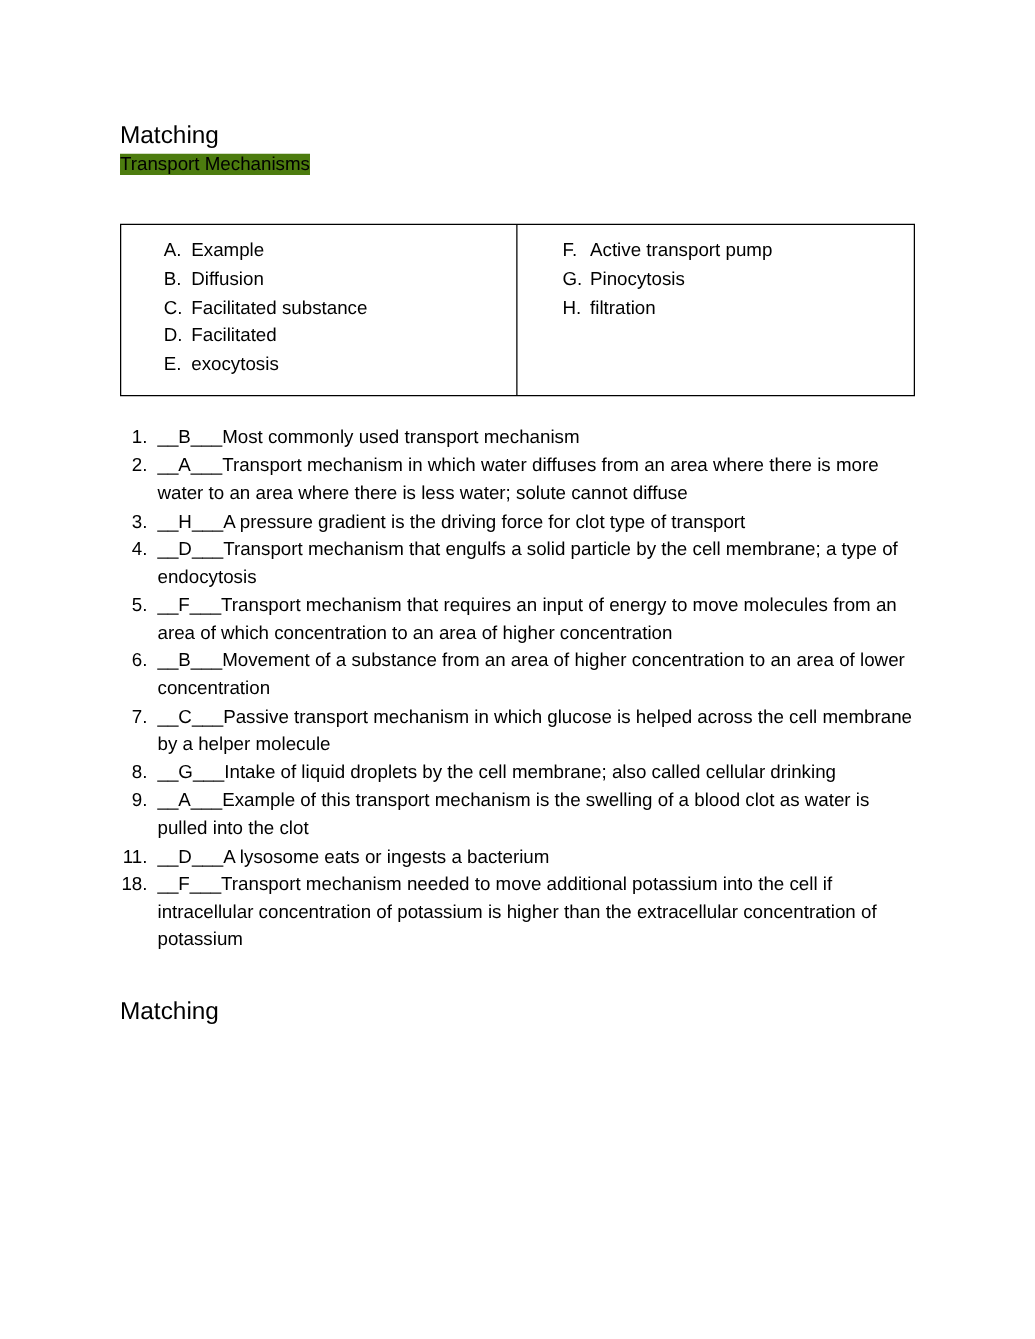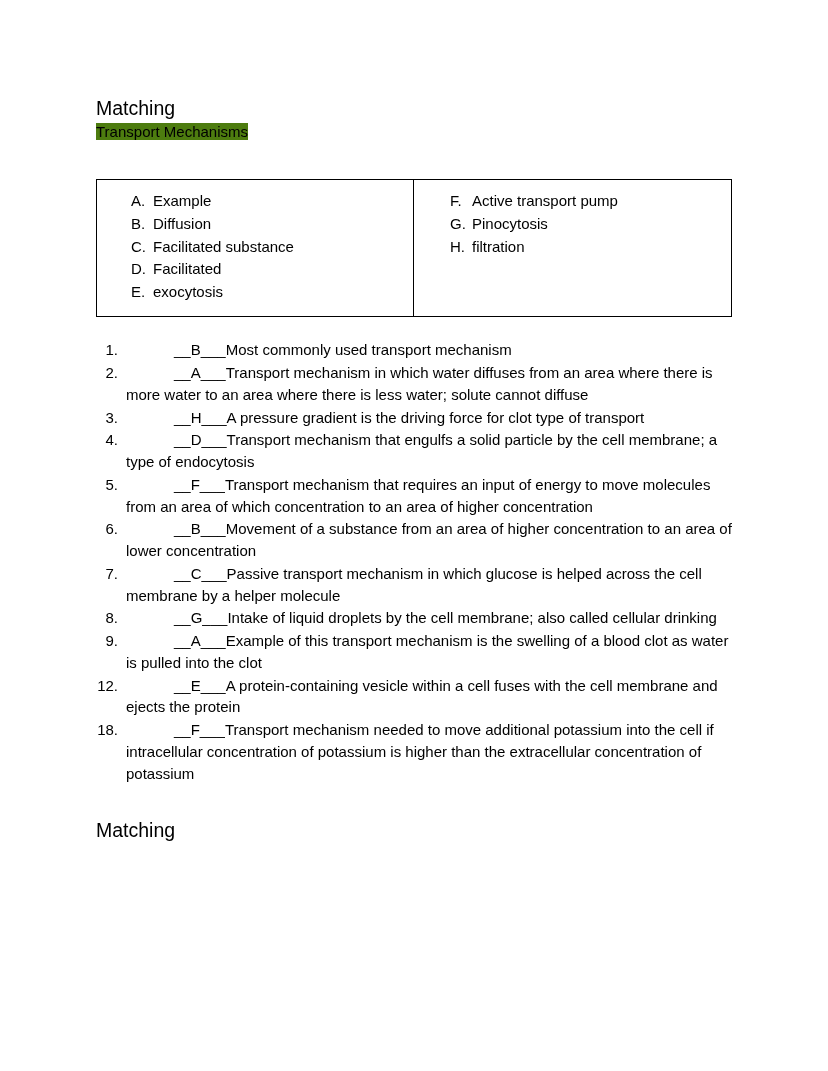--- a/index.html
+++ b/index.html
@@ -92,21 +92,20 @@
     width: 30px;
     text-align: right;
     padding-right: 8px;
     box-sizing: border-box;
   }
   .q-text {
     flex: 1 1 auto;
   }
   .q-blank {
     white-space: pre;
-    margin-left: 48px;
   }
   .bottom-block {
     margin-top: 34px;
   }
 </style>
 </head>
 <body>
 
 <div class="page">
 
@@ -185,22 +184,22 @@
     </li>
     <li class="q-item">
       <span class="q-num">8.</span>
       <span class="q-text"><span class="q-blank">__G___</span><span>Intake of liquid droplets by the cell membrane; also called cellular drinking</span></span>
     </li>
     <li class="q-item">
       <span class="q-num">9.</span>
       <span class="q-text"><span class="q-blank">__A___</span><span>Example of this transport mechanism is the swelling of a blood clot as water is pulled into the clot</span></span>
     </li>
     <li class="q-item">
-      <span class="q-num">12.</span>
-      <span class="q-text"><span class="q-blank">__E___</span><span>A protein-containing vesicle within a cell fuses with the cell membrane and ejects the protein</span></span>
+      <span class="q-num">11.</span>
+      <span class="q-text"><span class="q-blank">__D___</span><span>A lysosome eats or ingests a bacterium</span></span>
     </li>
     <li class="q-item">
       <span class="q-num">18.</span>
       <span class="q-text"><span class="q-blank">__F___</span><span>Transport mechanism needed to move additional potassium into the cell if intracellular concentration of potassium is higher than the extracellular concentration of potassium</span></span>
     </li>
   </ol>
 
   <div class="bottom-block">
     <h1 class="section-title">Matching</h1>
   </div>

